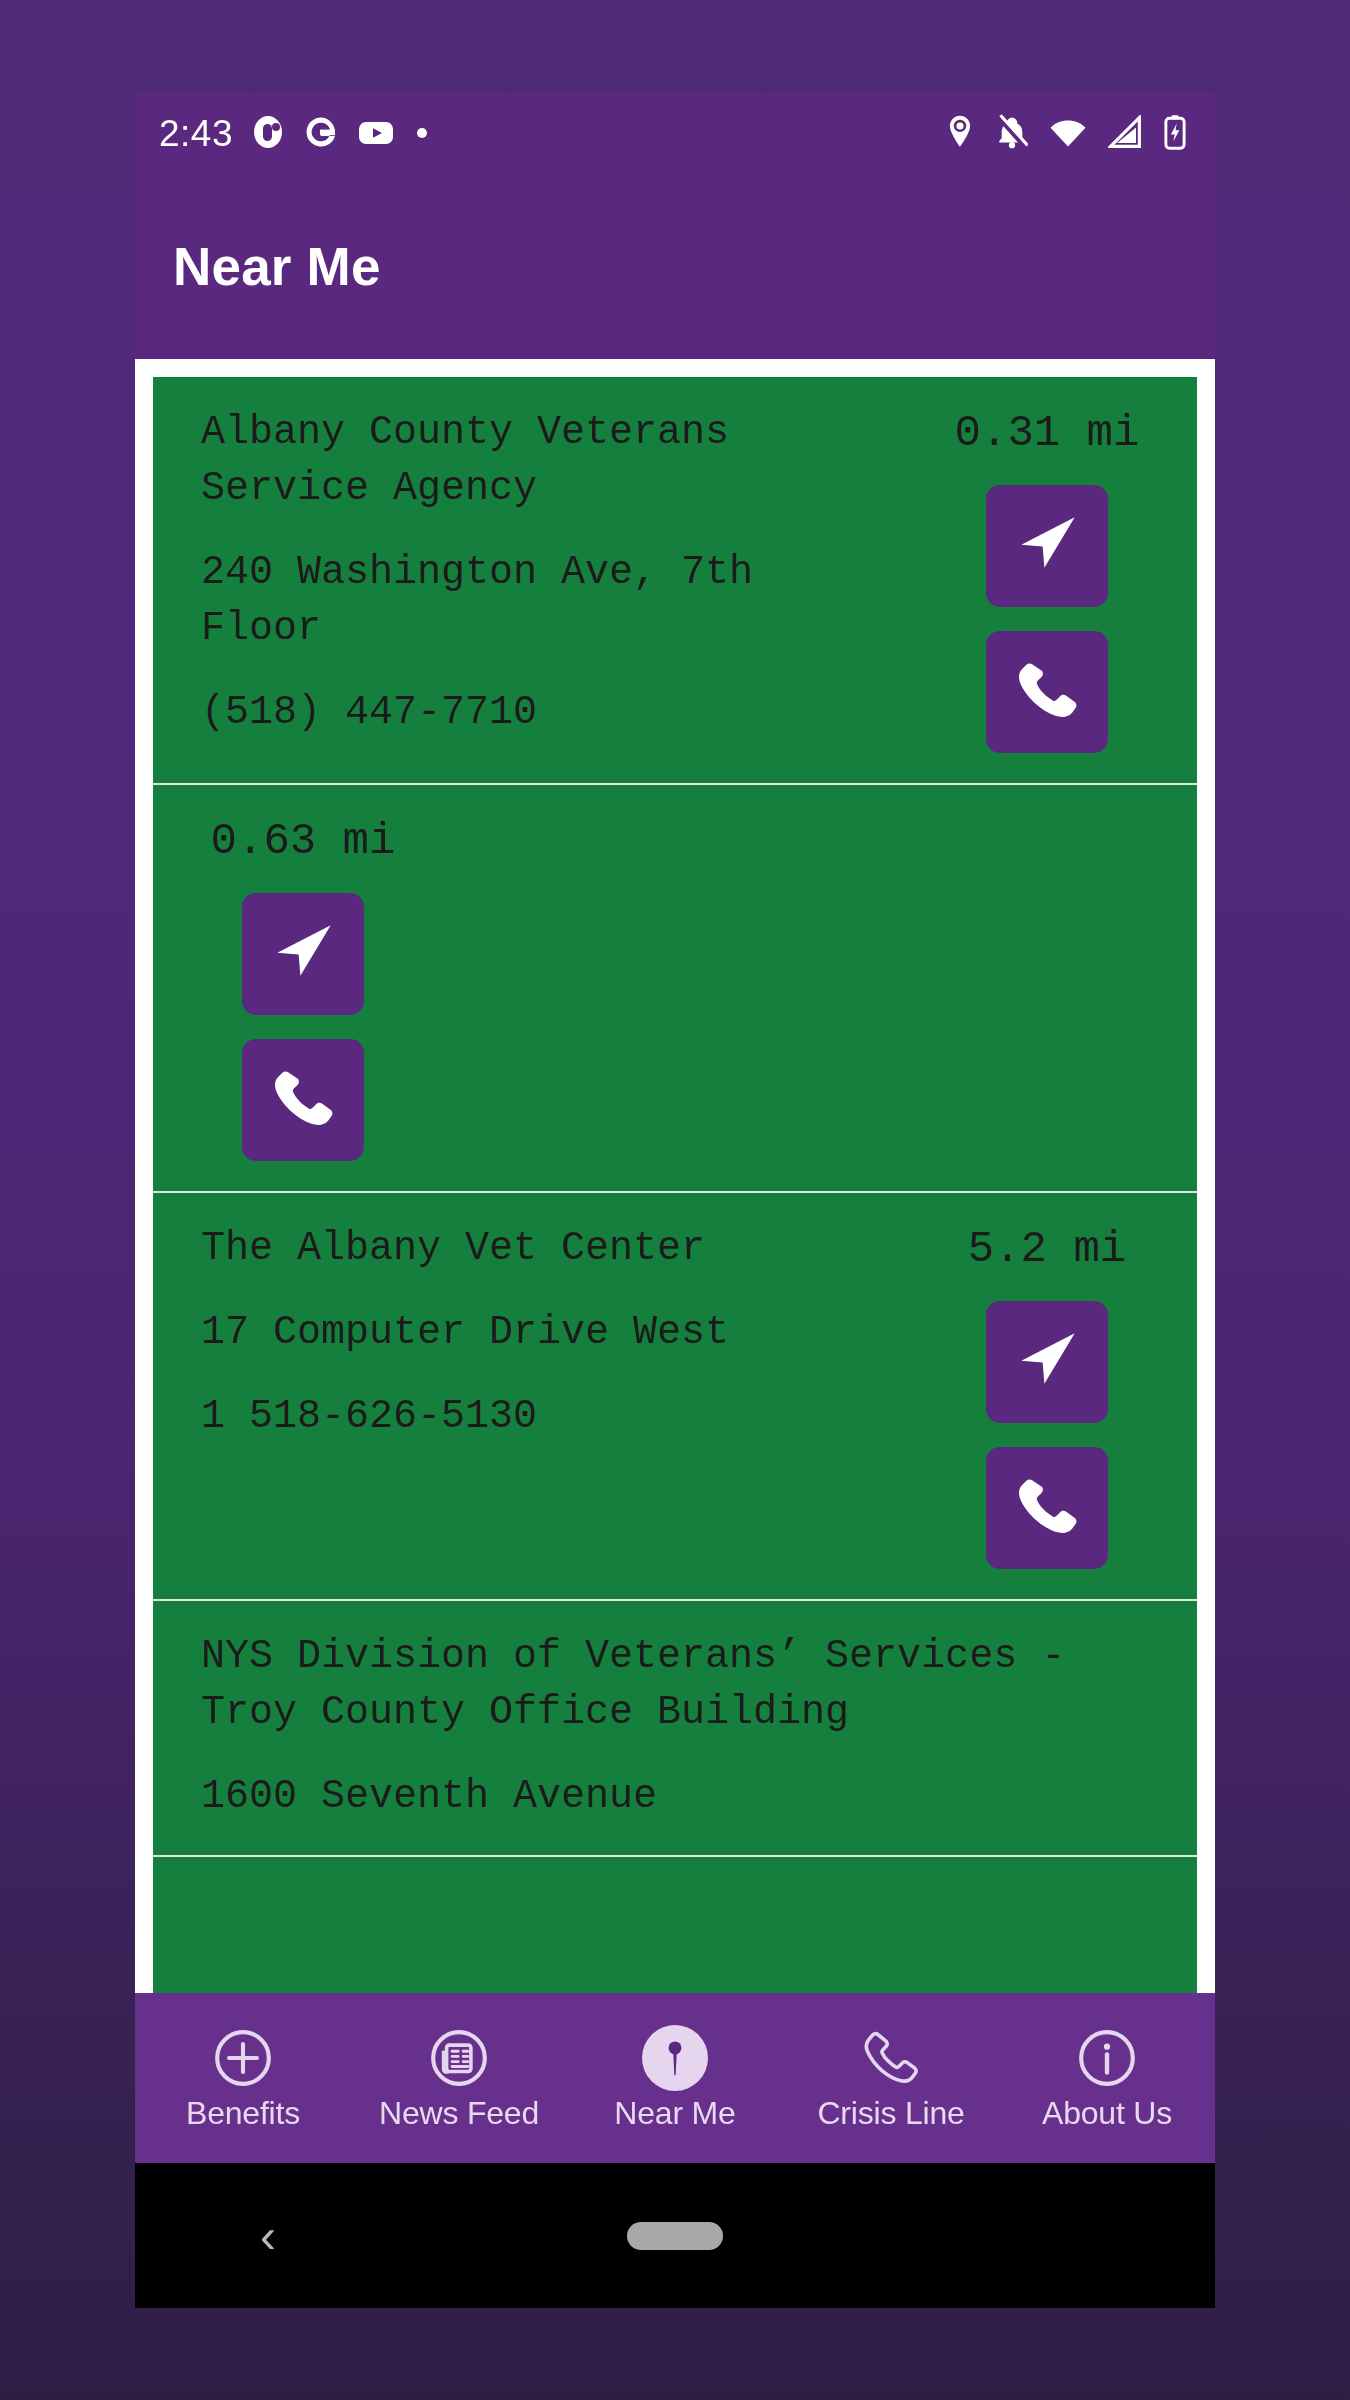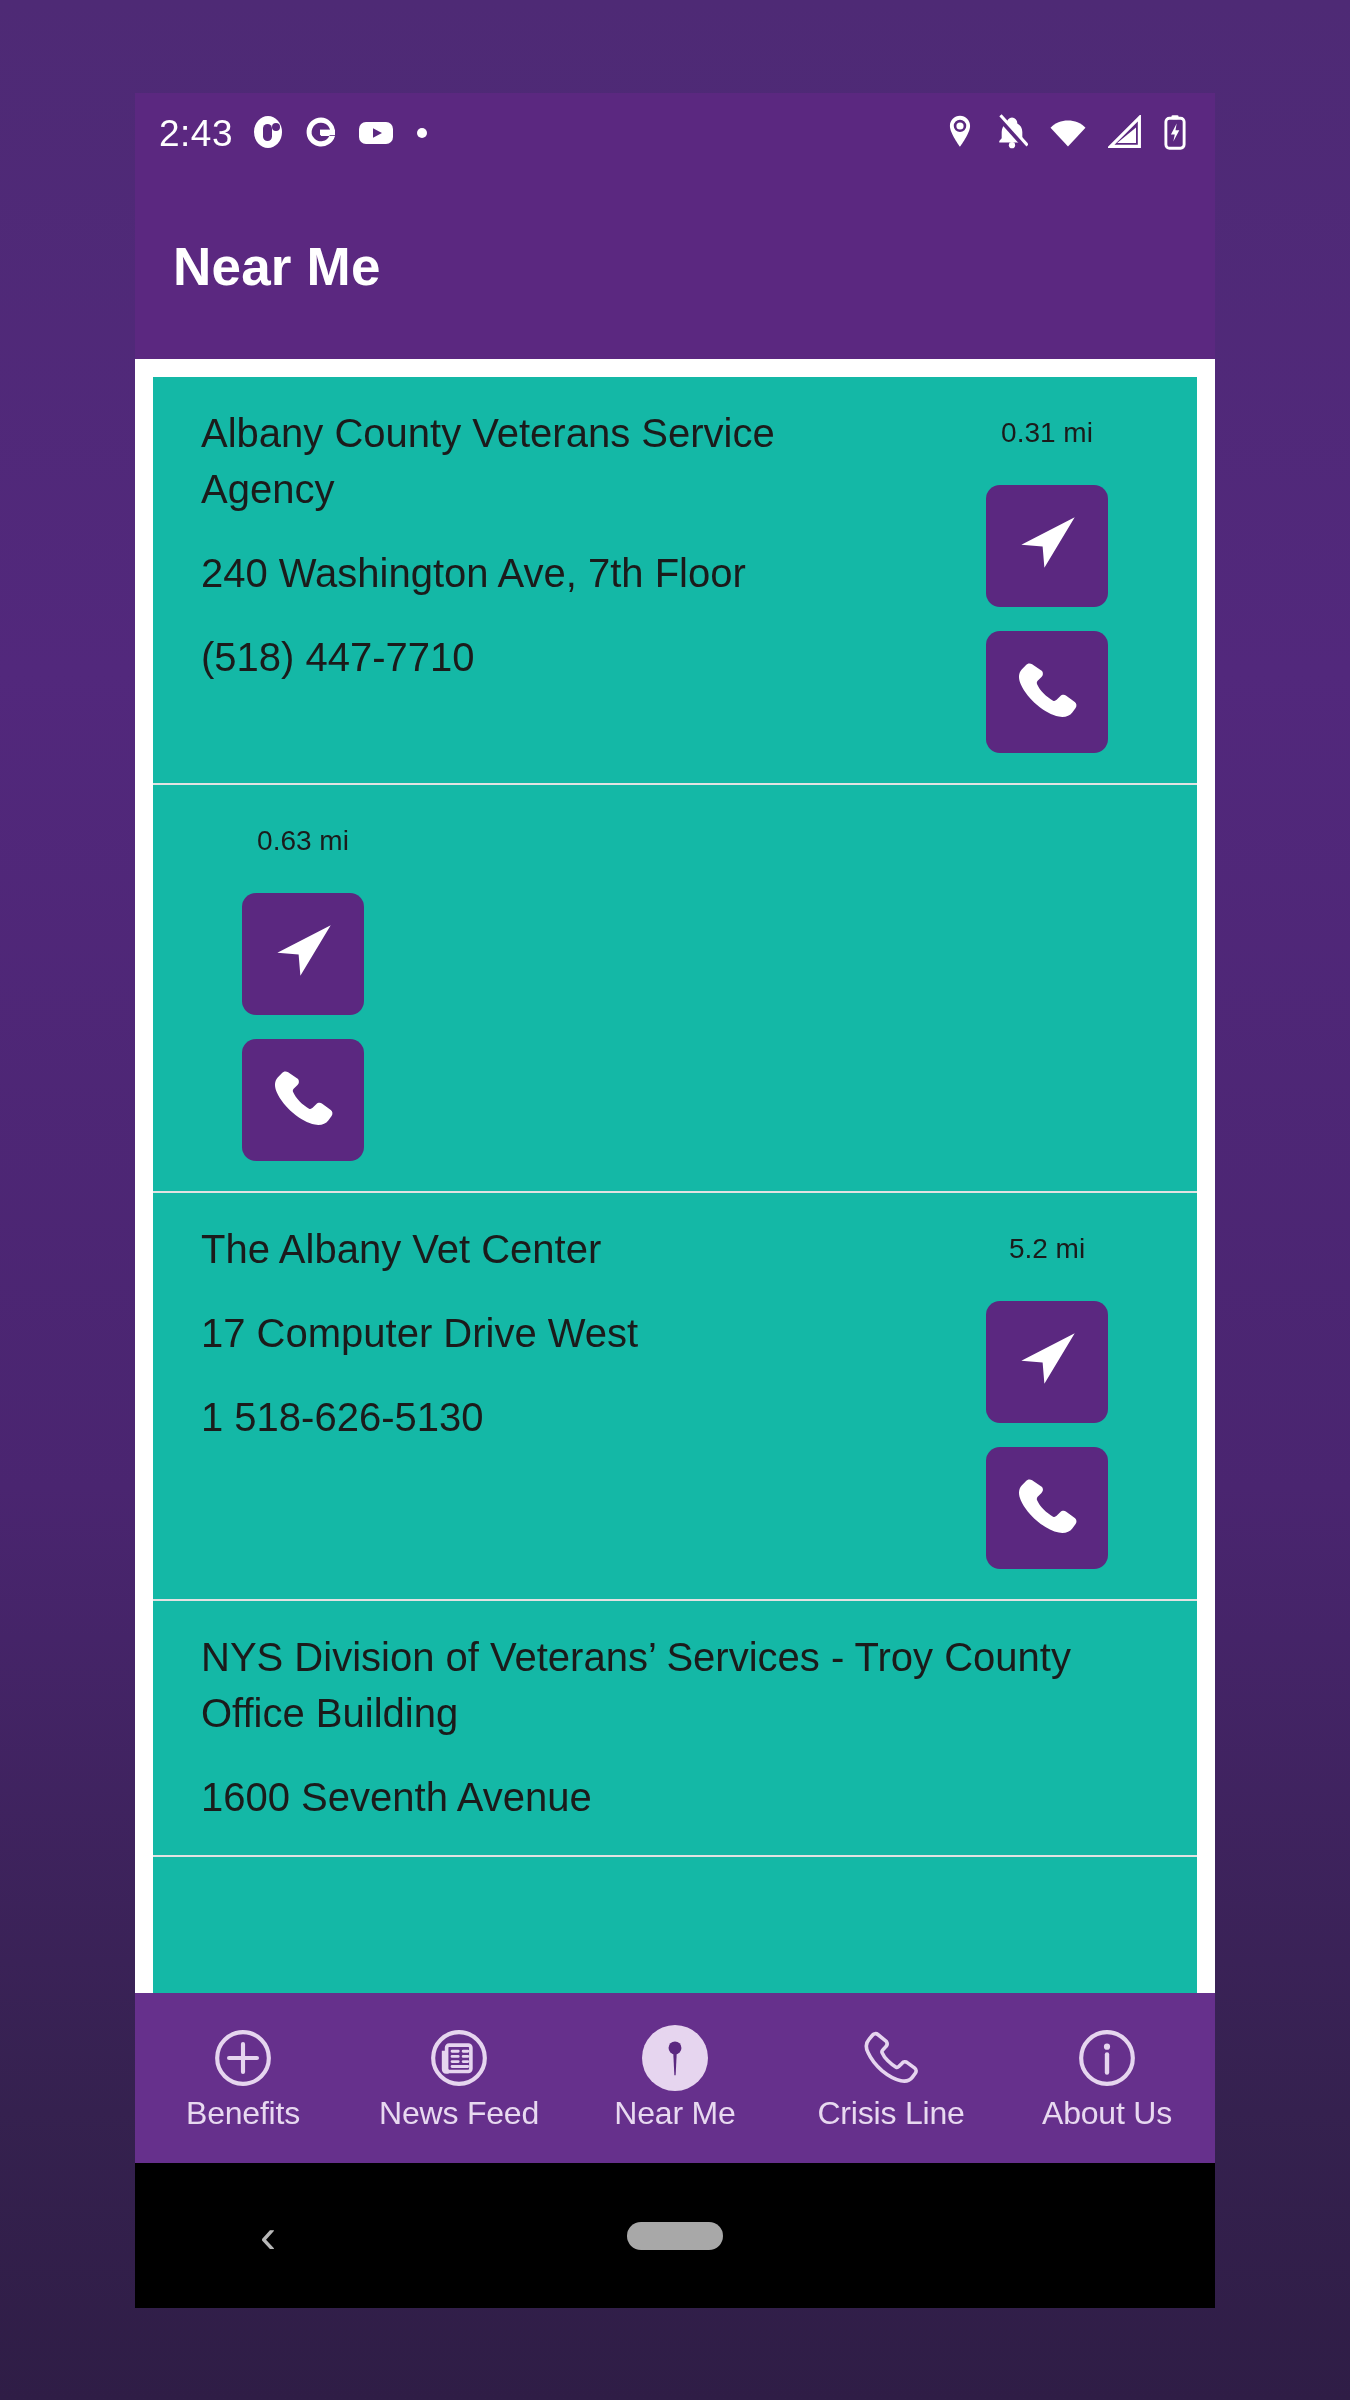--- a/index.html
+++ b/index.html
@@ -51,23 +51,24 @@
 
   
   .content {
     flex: 1;
     background: #ffffff;
     padding: 18px 18px 0 18px;
     overflow: hidden;
     position: relative;
   }
   .list {
-    background: #14b8a6;
+    background: #15803d;
     height: 100%;
     overflow: hidden;
+    font-family: Liberation Mono, monospace;
   }
 
   .list-item {
     position: relative;
     padding: 28px 0 30px 0;
     border-bottom: 2px solid #e2e2e2;
     display: flex;
   }
   .item-main {
     flex: 1;
@@ -89,21 +90,21 @@
     margin-top: 28px;
   }
   .item-side {
     width: 300px;
     display: flex;
     flex-direction: column;
     align-items: center;
     flex: 0 0 300px;
   }
   .item-distance {
-    font-size: 28px;
+    font-size: 44px;
     color: #1b1b1b;
     line-height: 56px;
     align-self: center;
     white-space: nowrap;
   }
   .act-btn {
     width: 122px; height: 122px;
     background: #5b2880;
     border-radius: 14px;
     display: flex; align-items: center; justify-content: center;

